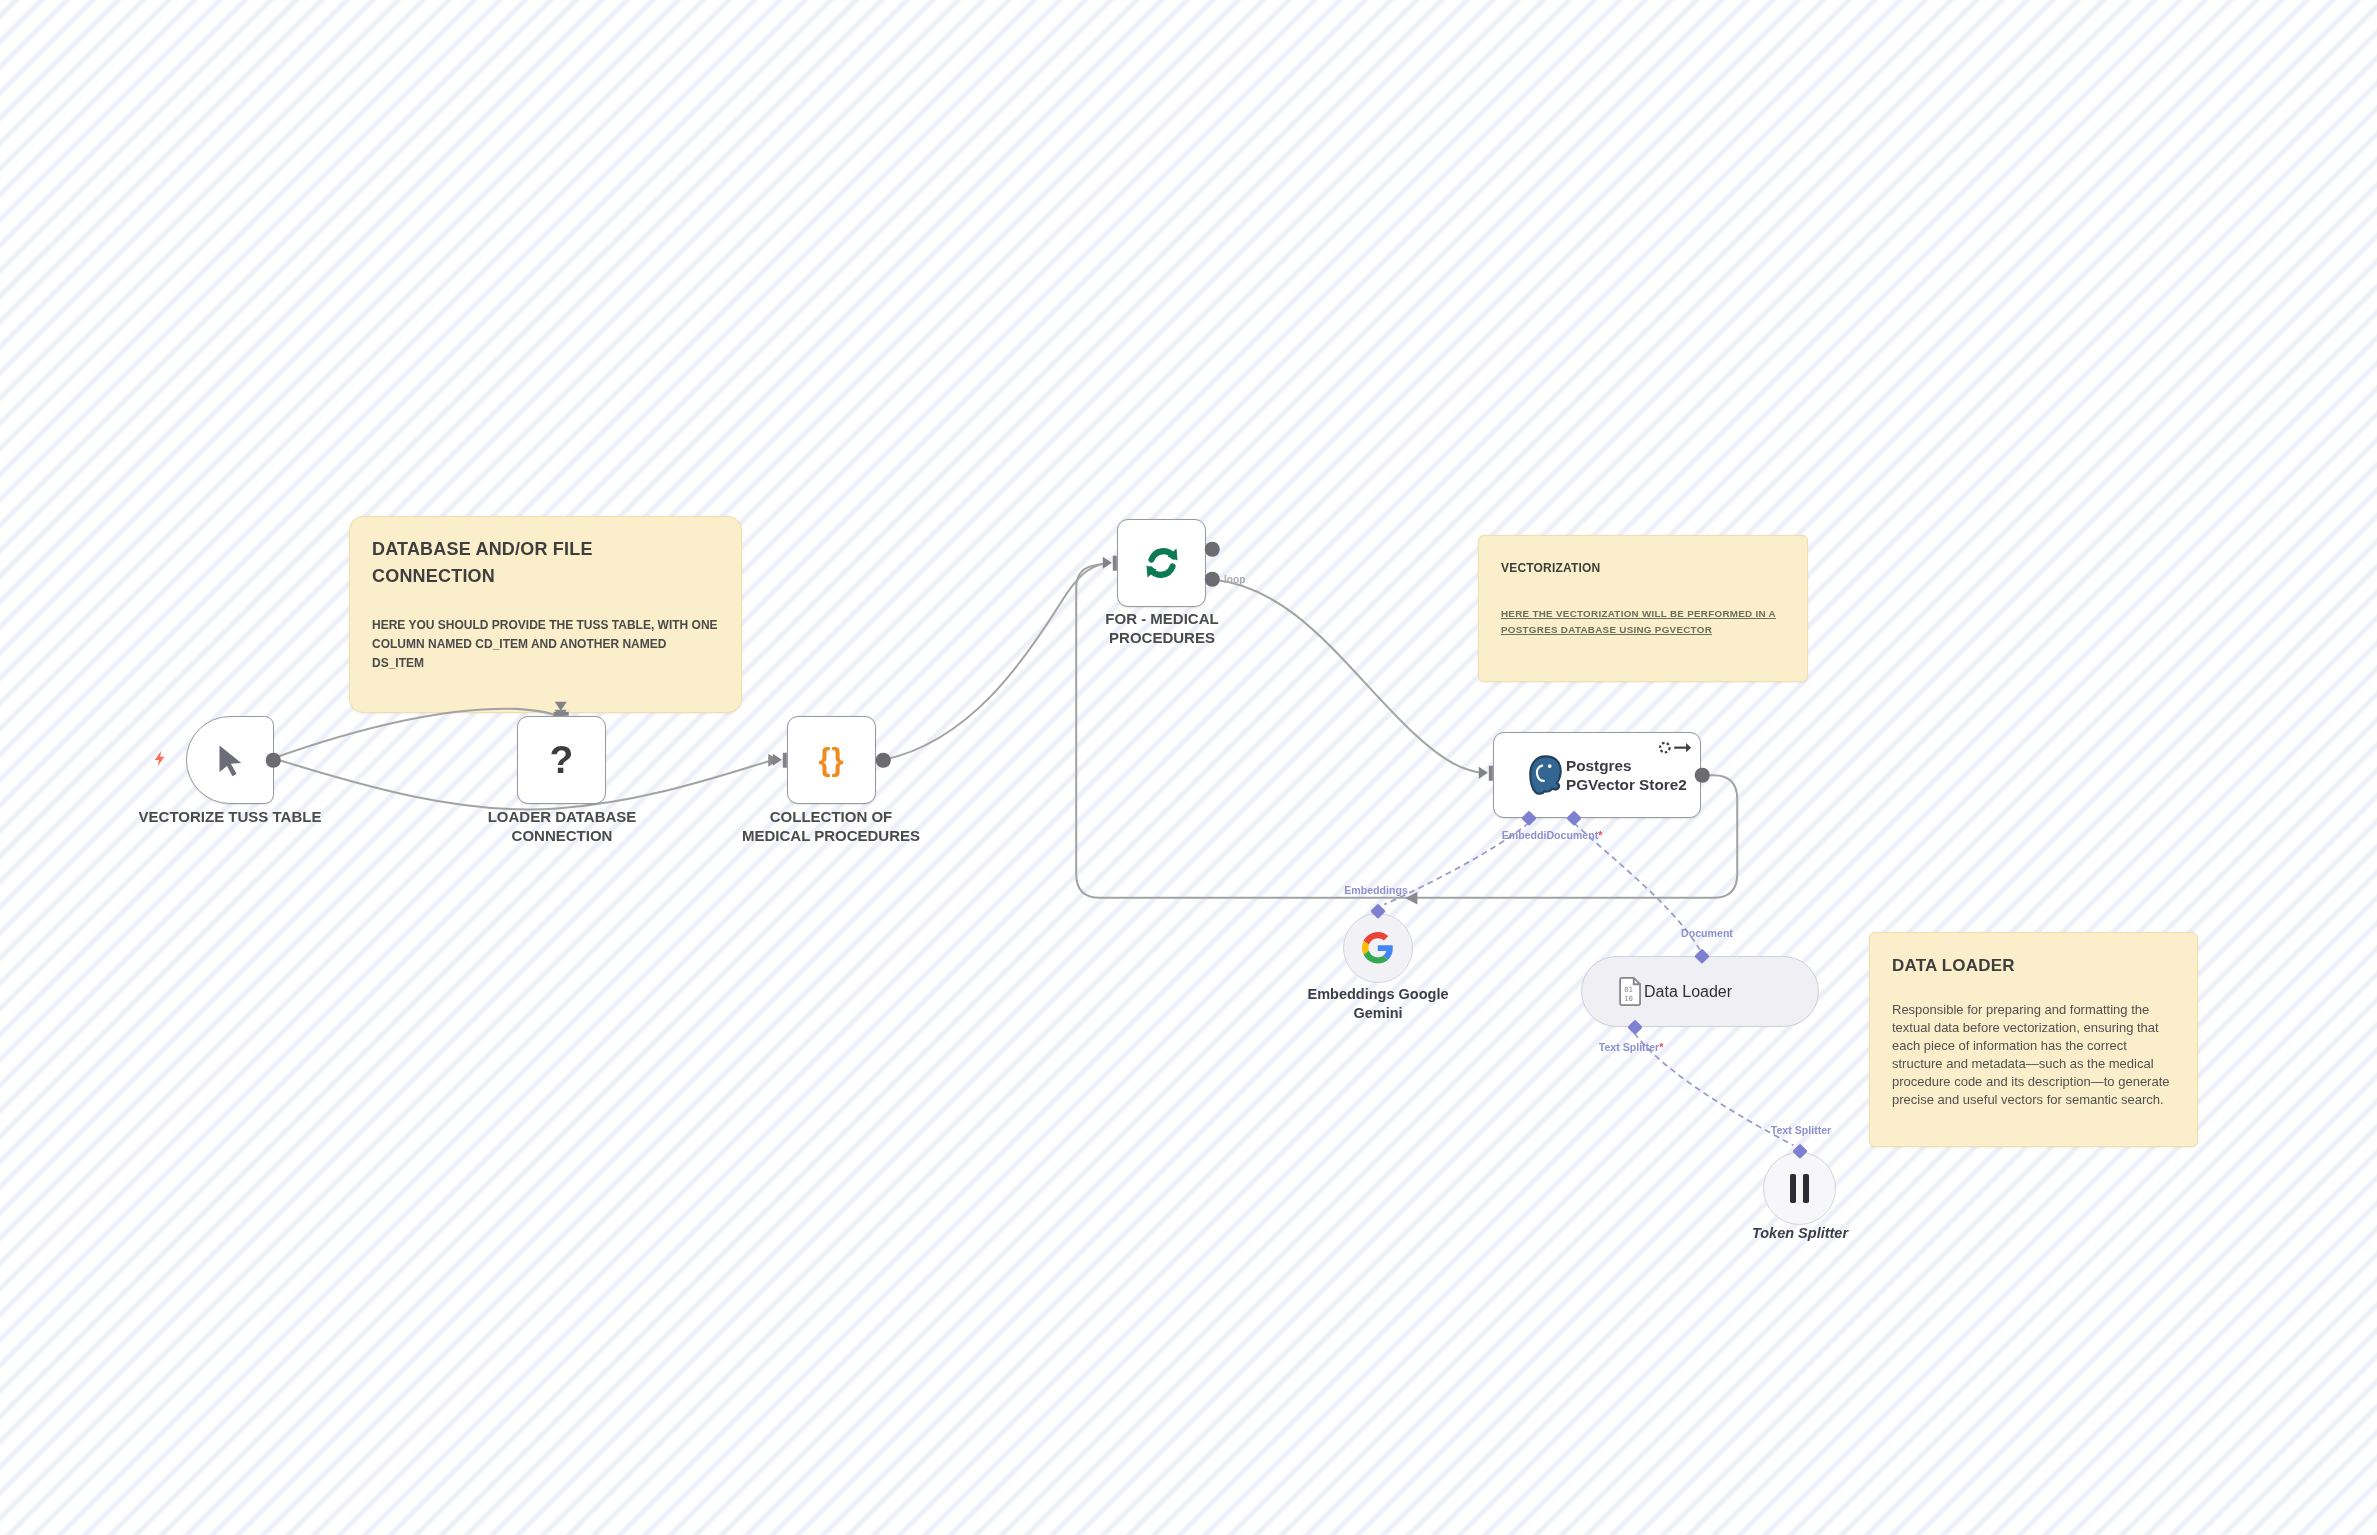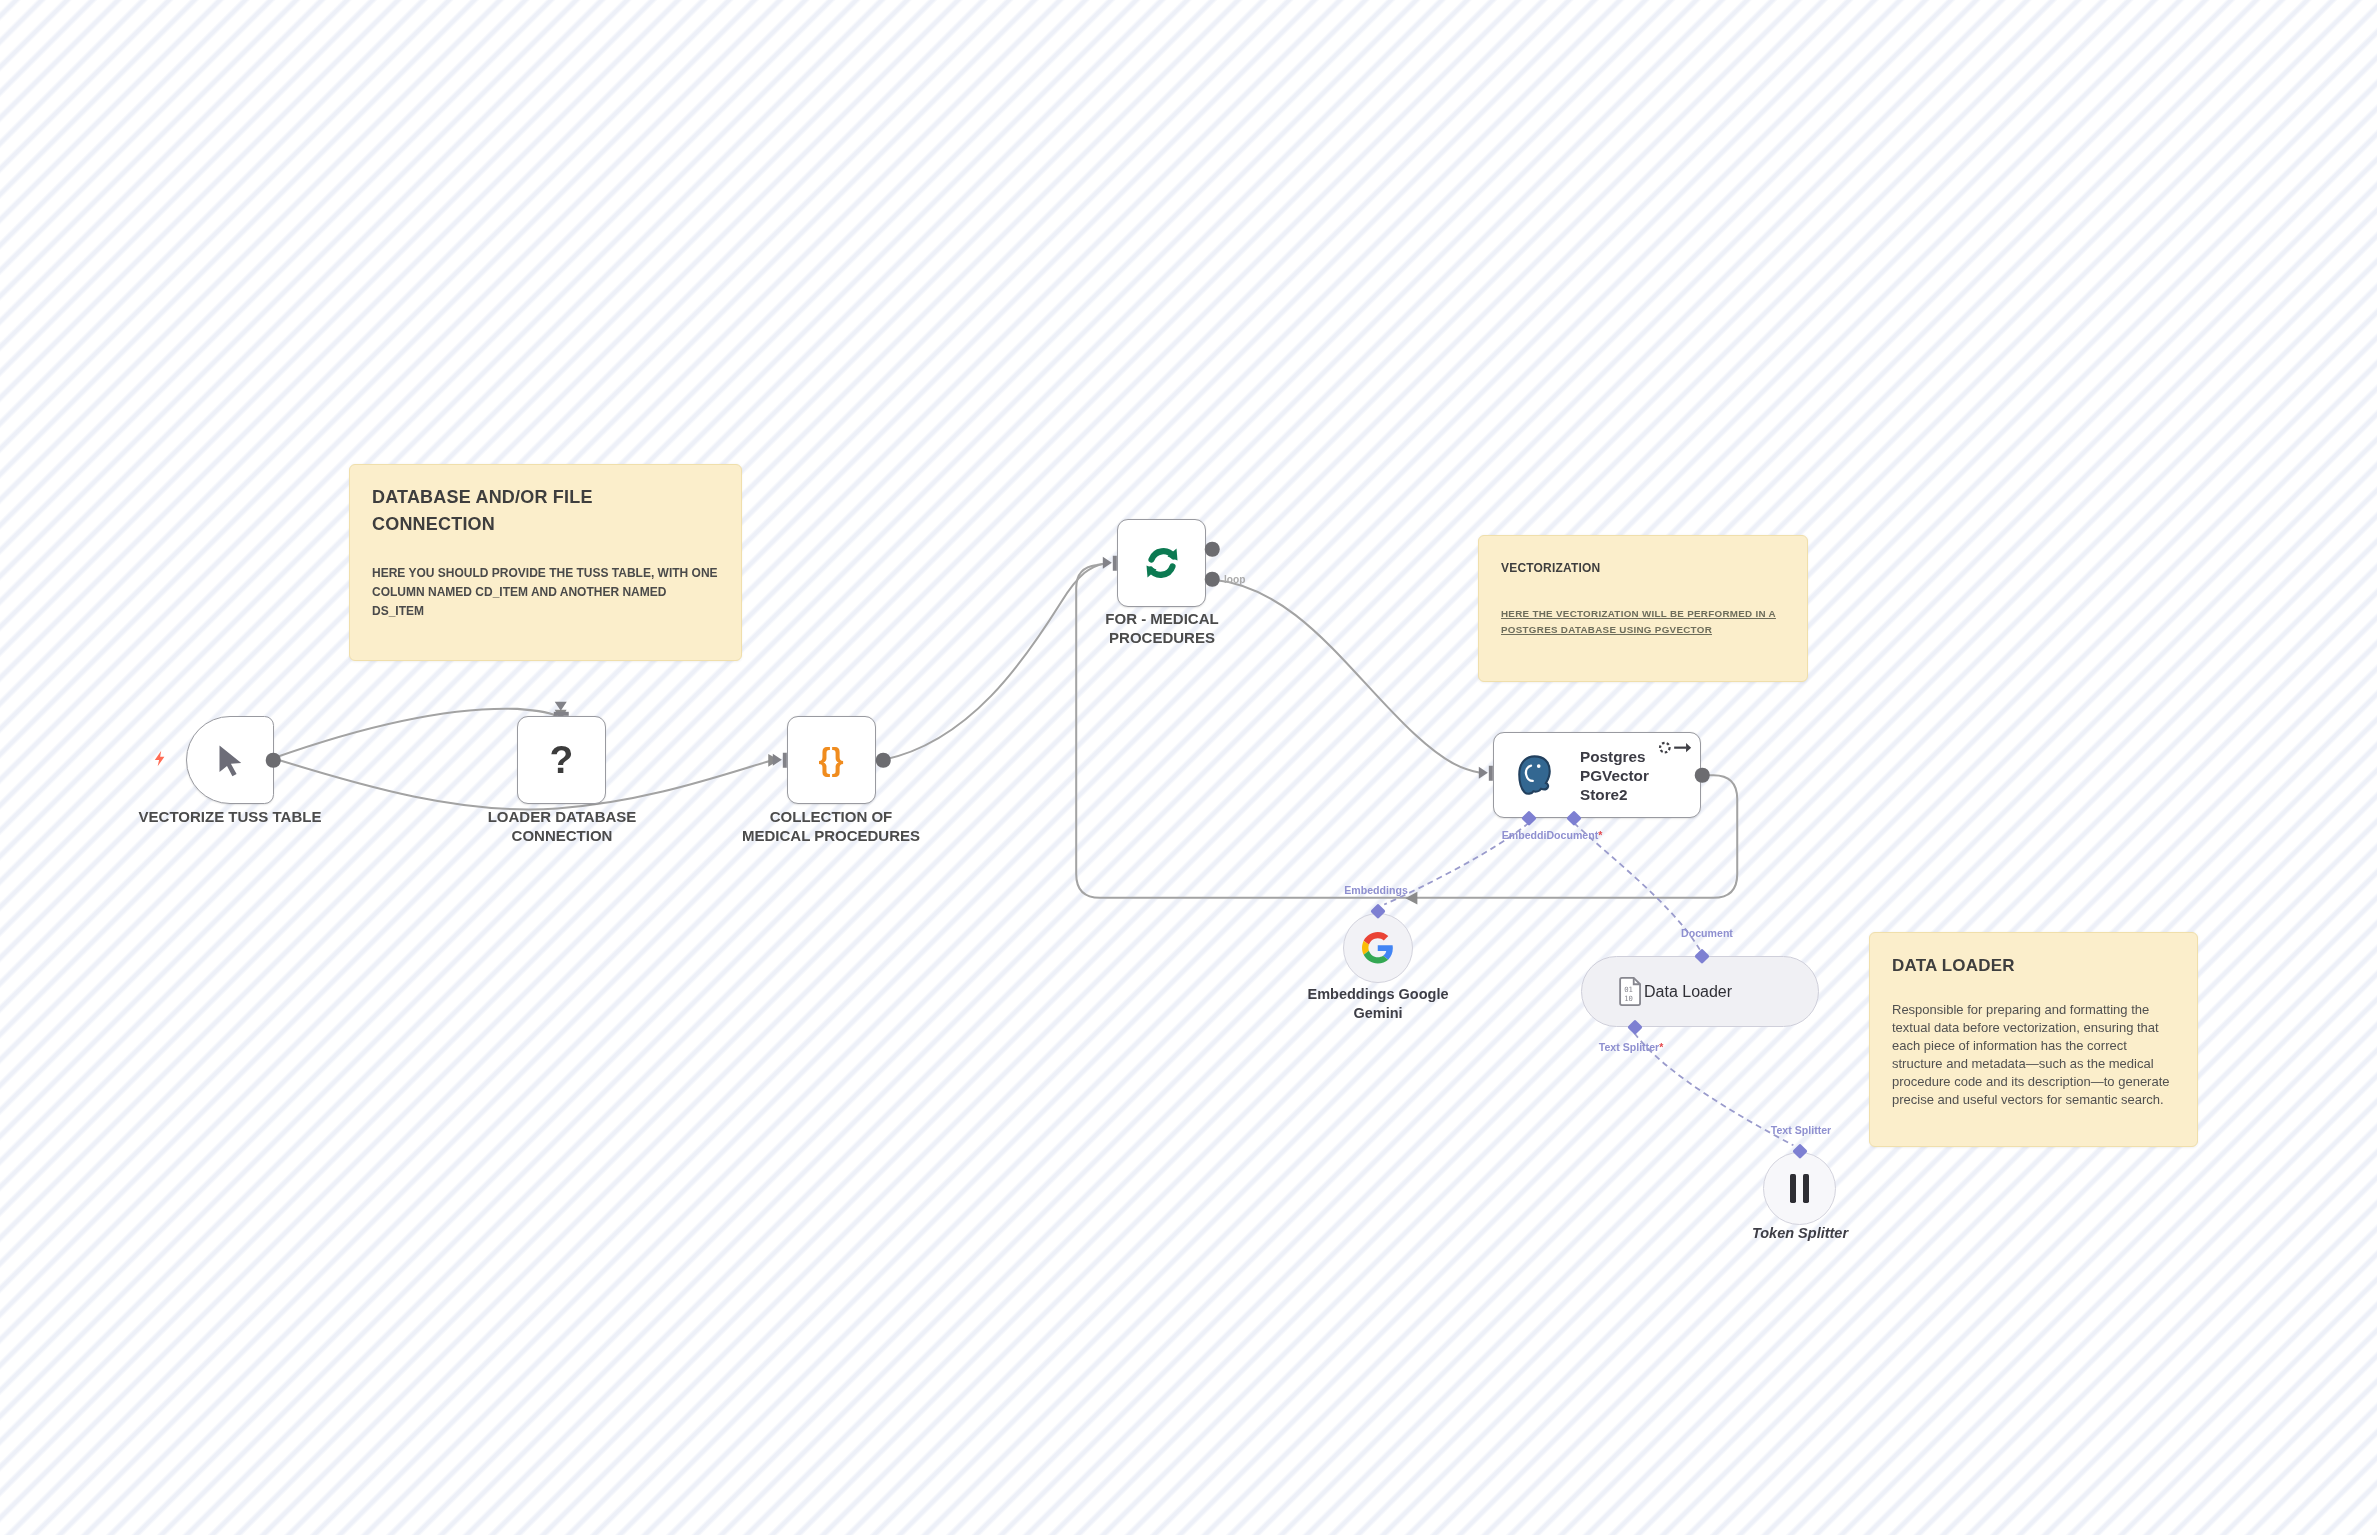--- a/index.html
+++ b/index.html
@@ -71,21 +71,21 @@
   .pause{display:flex;gap:7.7px;}
   .pause i{display:block;width:6px;height:29px;background:#2d2d33;border-radius:1.7px;}
   .bolt{position:absolute;left:-35px;top:50%;transform:translateY(-50%);}
   .subnode-ind{position:absolute;right:8.5px;top:6.8px;}
 </style>
 </head>
 <body>
 
 <div id="canvas">
 
-  <div class="sticky s1" style="left:349px;top:464px;width:393px;height:197px;">
+  <div class="sticky s1" style="left:349px;top:516px;width:393px;height:197px;border-radius:14px;">
     <h2>DATABASE AND/OR FILE CONNECTION</h2>
     <div class="body">HERE YOU SHOULD PROVIDE THE TUSS TABLE, WITH ONE COLUMN NAMED CD_ITEM AND ANOTHER NAMED DS_ITEM</div>
   </div>
 
   <div class="sticky s2" style="left:1478px;top:535px;width:330px;height:147px;">
     <h2>VECTORIZATION</h2>
     <div class="body">HERE THE VECTORIZATION WILL BE PERFORMED IN A POSTGRES DATABASE USING PGVECTOR</div>
   </div>
 
   <div class="sticky s3" style="left:1869px;top:932px;width:329px;height:215px;">
@@ -170,21 +170,21 @@
       <span class="bar"></span>
     </div>
   <div class="dot" style="left:1212px;top:549px;"></div>
   <div class="dot" style="left:1212px;top:579px;"></div>
   <div class="loop-label" style="left:1224px;top:579px;">loop</div>
   <div class="node-label" style="left:1162px;top:609px;">
     <div>FOR - MEDICAL</div>
     <div>PROCEDURES</div>
   </div>
 
-  <div class="node" style="left:1493px;top:732px;width:208px;height:86px;justify-content:flex-start;padding-left:20px;gap:25px;">
+  <div class="node" style="left:1493px;top:732px;width:208px;height:86px;justify-content:flex-start;padding-left:31px;gap:0;">
     <span class="subnode-ind">
       <svg width="34" height="15.3" viewBox="0 0 40 18">
         <circle cx="8" cy="9" r="5.6" fill="none" stroke="#3e3e44" stroke-width="2.6" stroke-dasharray="3 2.6"></circle>
         <line x1="19" y1="9" x2="33" y2="9" stroke="#3e3e44" stroke-width="2.6"></line>
         <polygon points="33,3.5 39,9 33,14.5" fill="#3e3e44"></polygon>
       </svg>
     </span>
     <span class="icon-wrap">
       <svg width="41" height="44" viewBox="0 0 48 52">
         <path d="M24 4c11 0 18 6.5 18 17.5 0 5-2 10-4.5 14 2.2 1 3.2 3 2.2 5-1.2 2.8-5 2.8-8 1.8-2 3-6 4-9 3-2 3-7.5 4-10.5 1C8 42 6 34 6 25.5 6 12.5 13 4 24 4z" fill="#336791" stroke="#22405e" stroke-width="2.5"></path>

